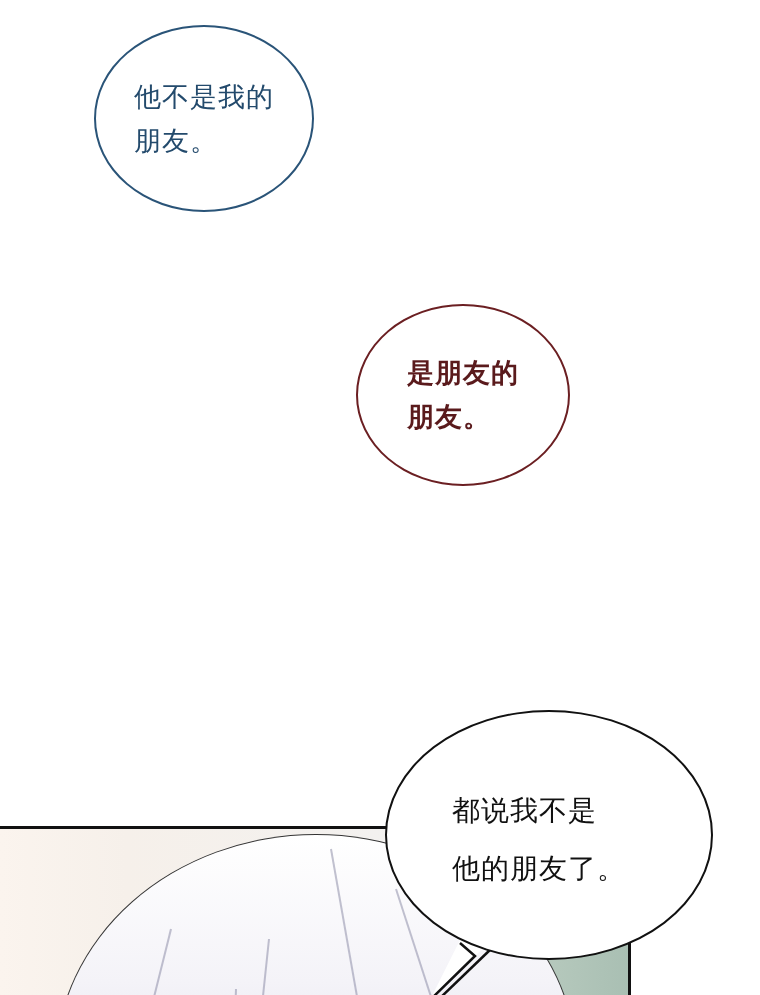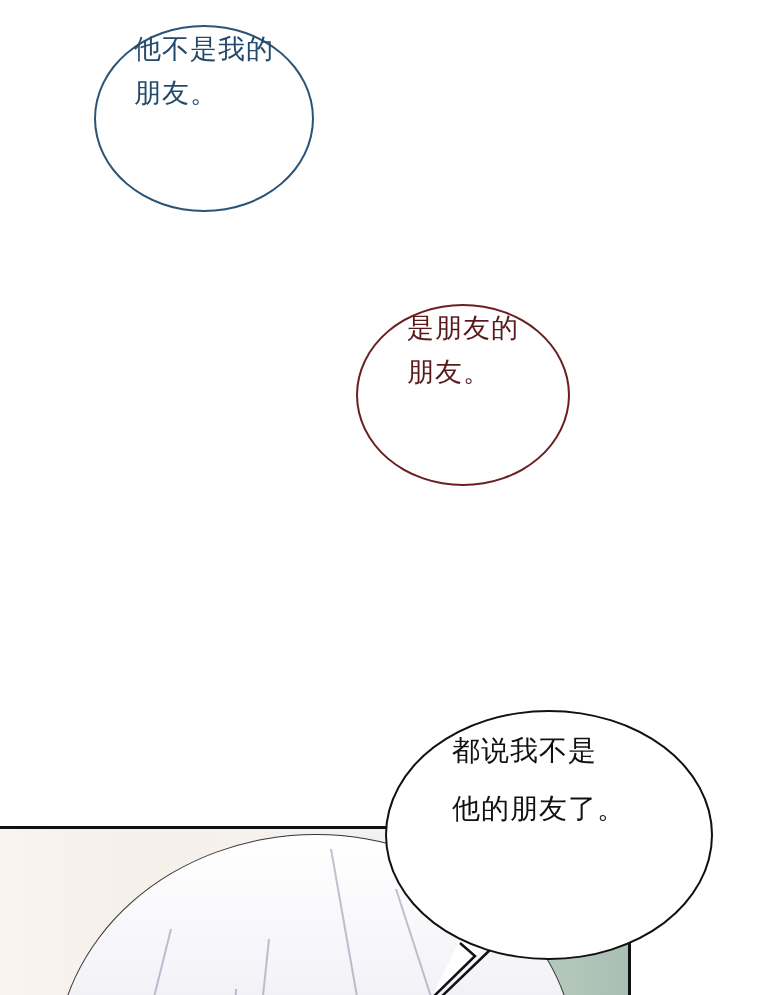--- a/index.html
+++ b/index.html
@@ -3,35 +3,36 @@
   <meta charset="utf-8">
   <style>
     html, body { margin: 0; padding: 0; }
     body {
       width: 760px; height: 995px; position: relative; overflow: hidden;
       background: #ffffff;
       font-family: "DejaVu Sans", sans-serif;
     }
     .bubble {
       position: absolute; border-radius: 50%; background: #fff;
-      display: flex; align-items: flex-start; justify-content: center;
+      display: flex; align-items: center; justify-content: center;
       box-sizing: border-box;
     }
     .bubble .text {
       font-size: 27px; line-height: 44px; letter-spacing: 1px;
       white-space: pre-line; text-align: left;
     }
     #bubble-1 {
       left: 94px; top: 25px; width: 220px; height: 187px;
       border: 2px solid #2a5478;
     }
     #bubble-1 .text { color: #234a6c; }
     #bubble-2 {
       left: 356px; top: 304px; width: 214px; height: 182px;
       border: 2px solid #6b1f22;
+      font-weight: bold;
     }
     #bubble-2 .text { color: #5a1a1c; }
 
     
     #panel {
       position: absolute; left: 0; top: 826px; width: 631px; height: 190px;
       border-top: 3px solid #111; border-right: 3px solid #111;
       box-sizing: border-box; overflow: hidden;
       background: linear-gradient(90deg, #fbf4ee 0%, #f6f0ea 20%, #f3f1ef 60%, #dfe6e0 100%);
     }

